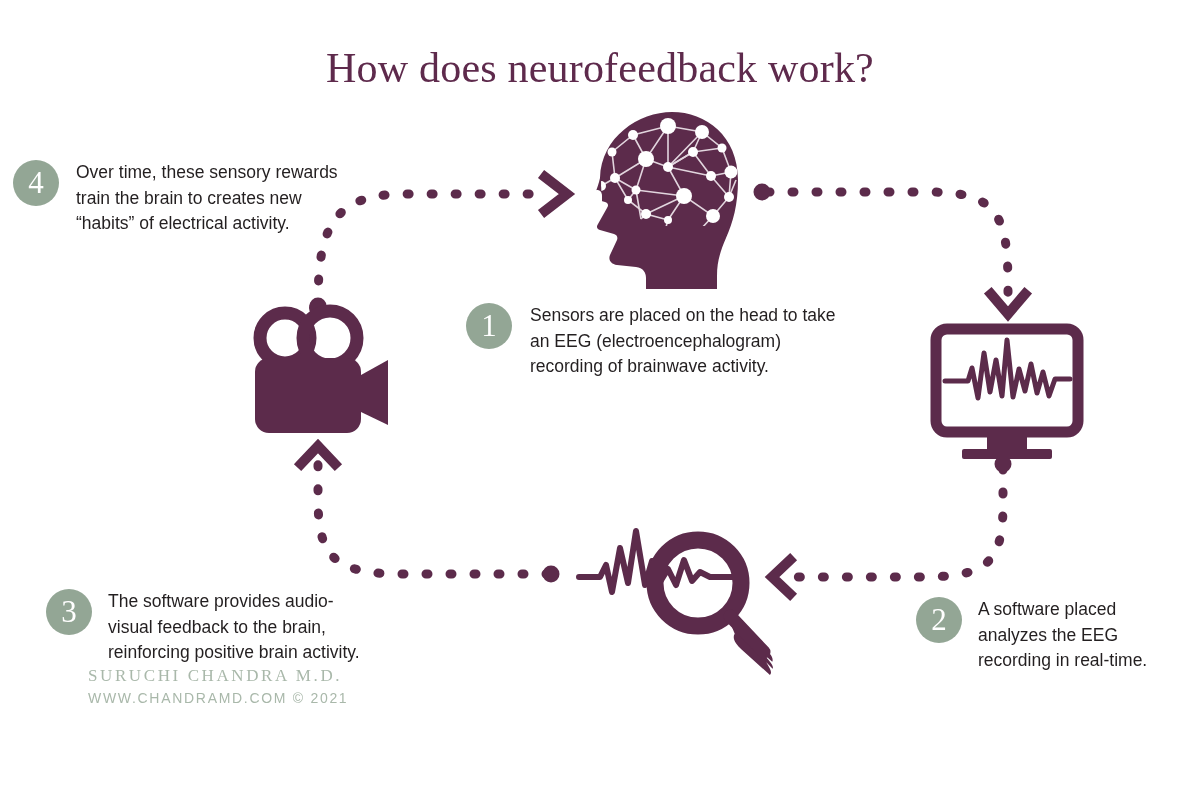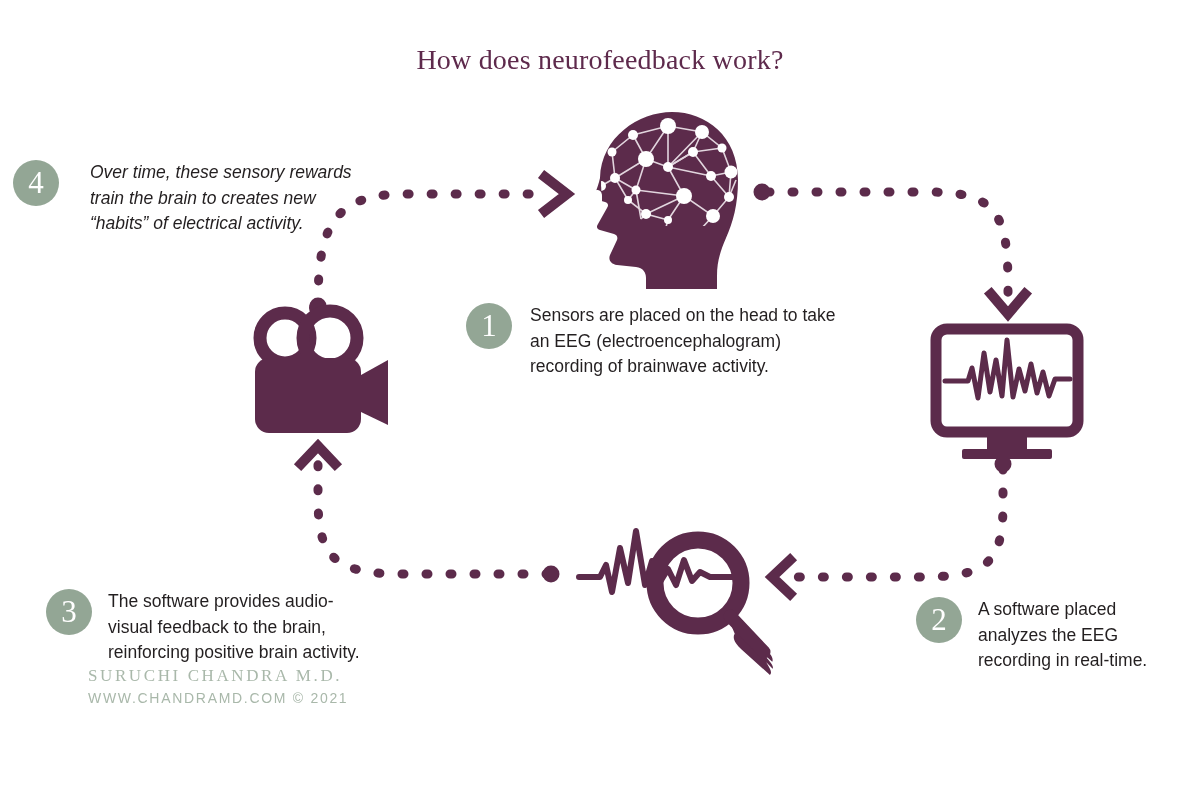--- a/index.html
+++ b/index.html
@@ -24,21 +24,21 @@
   }
 
   
   #title {
     position: absolute;
     left: 0;
     top: 44px;
     width: 1200px;
     text-align: center;
     font-family: "Liberation Serif", "DejaVu Serif", serif;
-    font-size: 28px;
+    font-size: 42px;
     letter-spacing: 0.2px;
     color: #5e2a4c;
     white-space: nowrap;
   }
 
   
   .step {
     position: absolute;
     display: flex;
     align-items: flex-start;
@@ -66,21 +66,21 @@
   #step1 { left: 466px; top: 303px; }
   #step1 .step-body { margin-left: 18px; width: 370px; }
 
   #step2 { left: 916px; top: 597px; }
   #step2 .step-body { margin-left: 16px; width: 215px; }
 
   #step3 { left: 46px; top: 589px; }
   #step3 .step-body { margin-left: 16px; width: 320px; }
 
   #step4 { left: 13px; top: 160px; }
-  #step4 .step-body { margin-left: 31px; width: 320px; font-style: italic; }
+  #step4 .step-body { margin-left: 17px; width: 320px; }
 
   
   #credit {
     position: absolute;
     left: 88px;
     top: 666px;
     width: 350px;
     text-align: left;
     color: #a9b8aa;
   }

